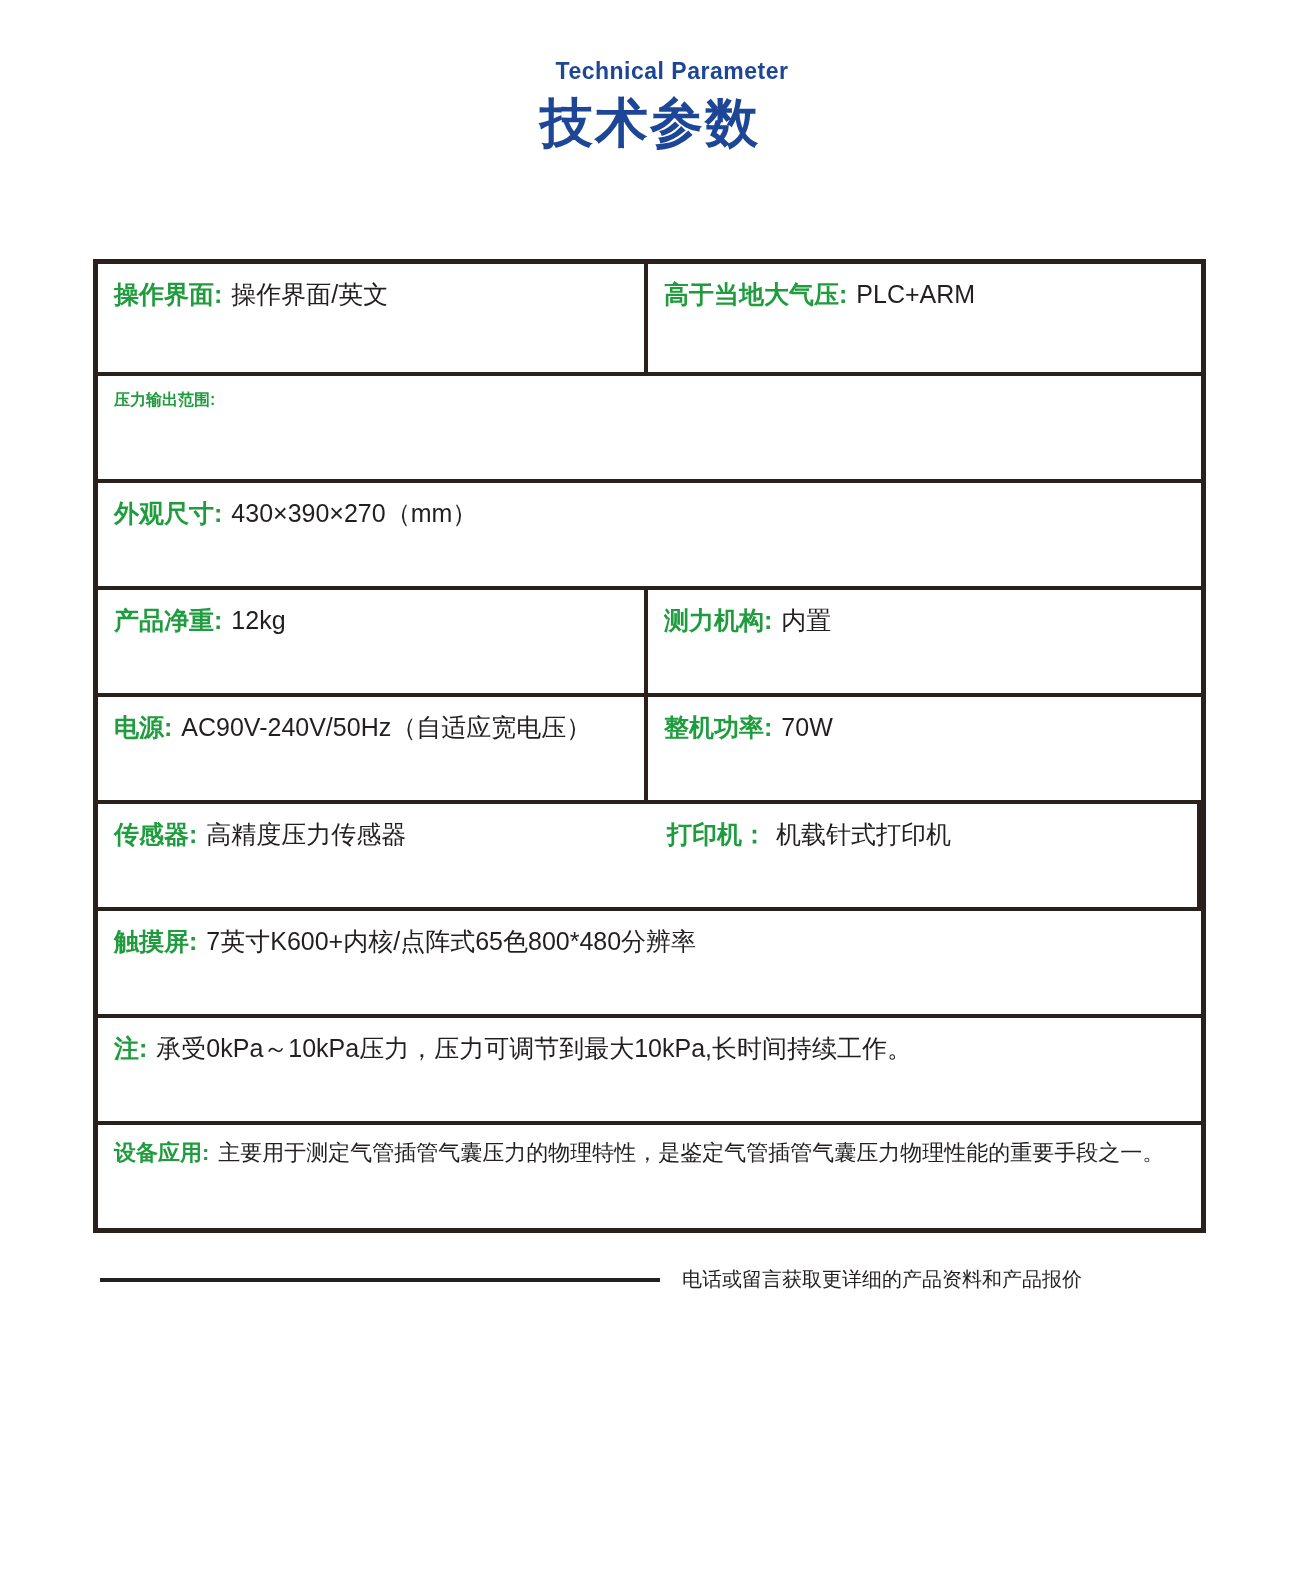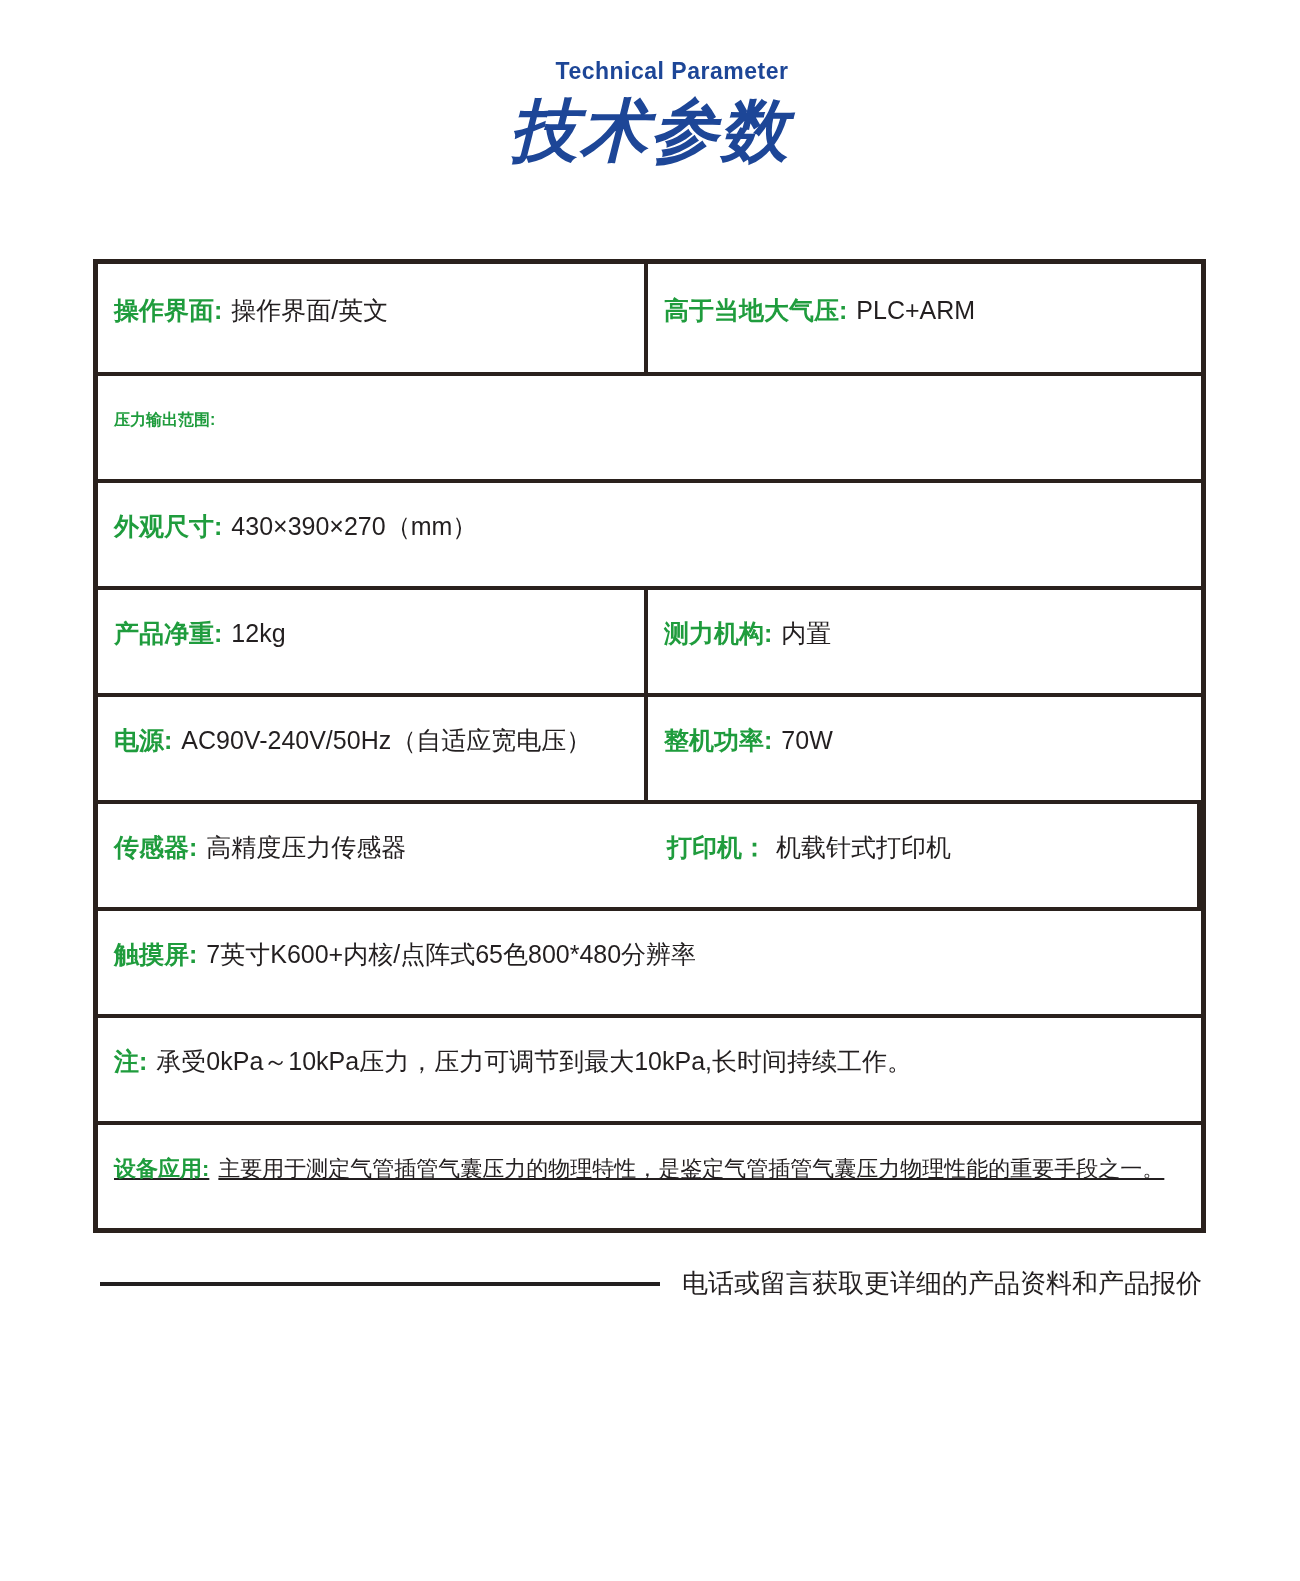--- a/index.html
+++ b/index.html
@@ -15,52 +15,52 @@
     position:relative;
     font-family:"Liberation Sans","DejaVu Sans",sans-serif;
     color:var(--ink);
   }
   
   .header{position:absolute;top:58px;left:0;width:100%;text-align:center;}
   .subtitle{
     font-size:23px;font-weight:bold;color:var(--blue);letter-spacing:.5px;padding-left:44px;
   }
   .title{
-    margin:10px 0 0;font-size:68px;line-height:1.05;
-    font-weight:bold;color:var(--blue);letter-spacing:2px;font-style:italic;
+    margin:10px 0 0;font-size:53px;line-height:1.05;
+    font-weight:bold;color:var(--blue);letter-spacing:2px;
   }
   
   .spec-table{
     position:absolute;left:93px;top:259px;width:1113px;
     box-sizing:border-box;border:5px solid var(--border);
     display:flex;flex-direction:column;background:#fff;
   }
   .row{display:flex;min-height:103px;border-top:4px solid var(--border);}
   .row:first-child{border-top:none;min-height:108px;}
   .cell{
-    flex:1;display:flex;align-items:center;
+    flex:1;display:flex;align-items:flex-start;
     box-sizing:border-box;padding:12px 14px 28px 16px;
     font-size:25px;line-height:1.45;
   }
   .row.two .cell.left{flex:0 0 550px;border-right:4px solid var(--border);}
   .pair{display:flex;align-items:baseline;width:100%;}
   .label{
     color:var(--green);font-weight:bold;white-space:nowrap;
     margin-right:9px;flex:0 0 auto;
   }
   .value{color:var(--ink);flex:1;}
   .row.r2 .cell{font-size:16px;}
-  .row.r9 .cell{font-size:22px;text-decoration:underline;}
+  .row.r9 .cell{font-size:22px;}
   
   .footer{
     position:absolute;left:100px;top:1266px;width:1110px;
     display:flex;align-items:center;gap:22px;
   }
   .rule{width:560px;height:4px;background:var(--ink);flex:0 0 auto;}
-  .note{font-size:26px;color:var(--ink);white-space:nowrap;}
+  .note{font-size:20px;color:var(--ink);white-space:nowrap;}
 </style>
 </head>
 <body>
 
 <div class="page">
 
   <header class="header">
     <div class="subtitle">Technical Parameter</div>
     <h1 class="title">技术参数</h1>
   </header>

